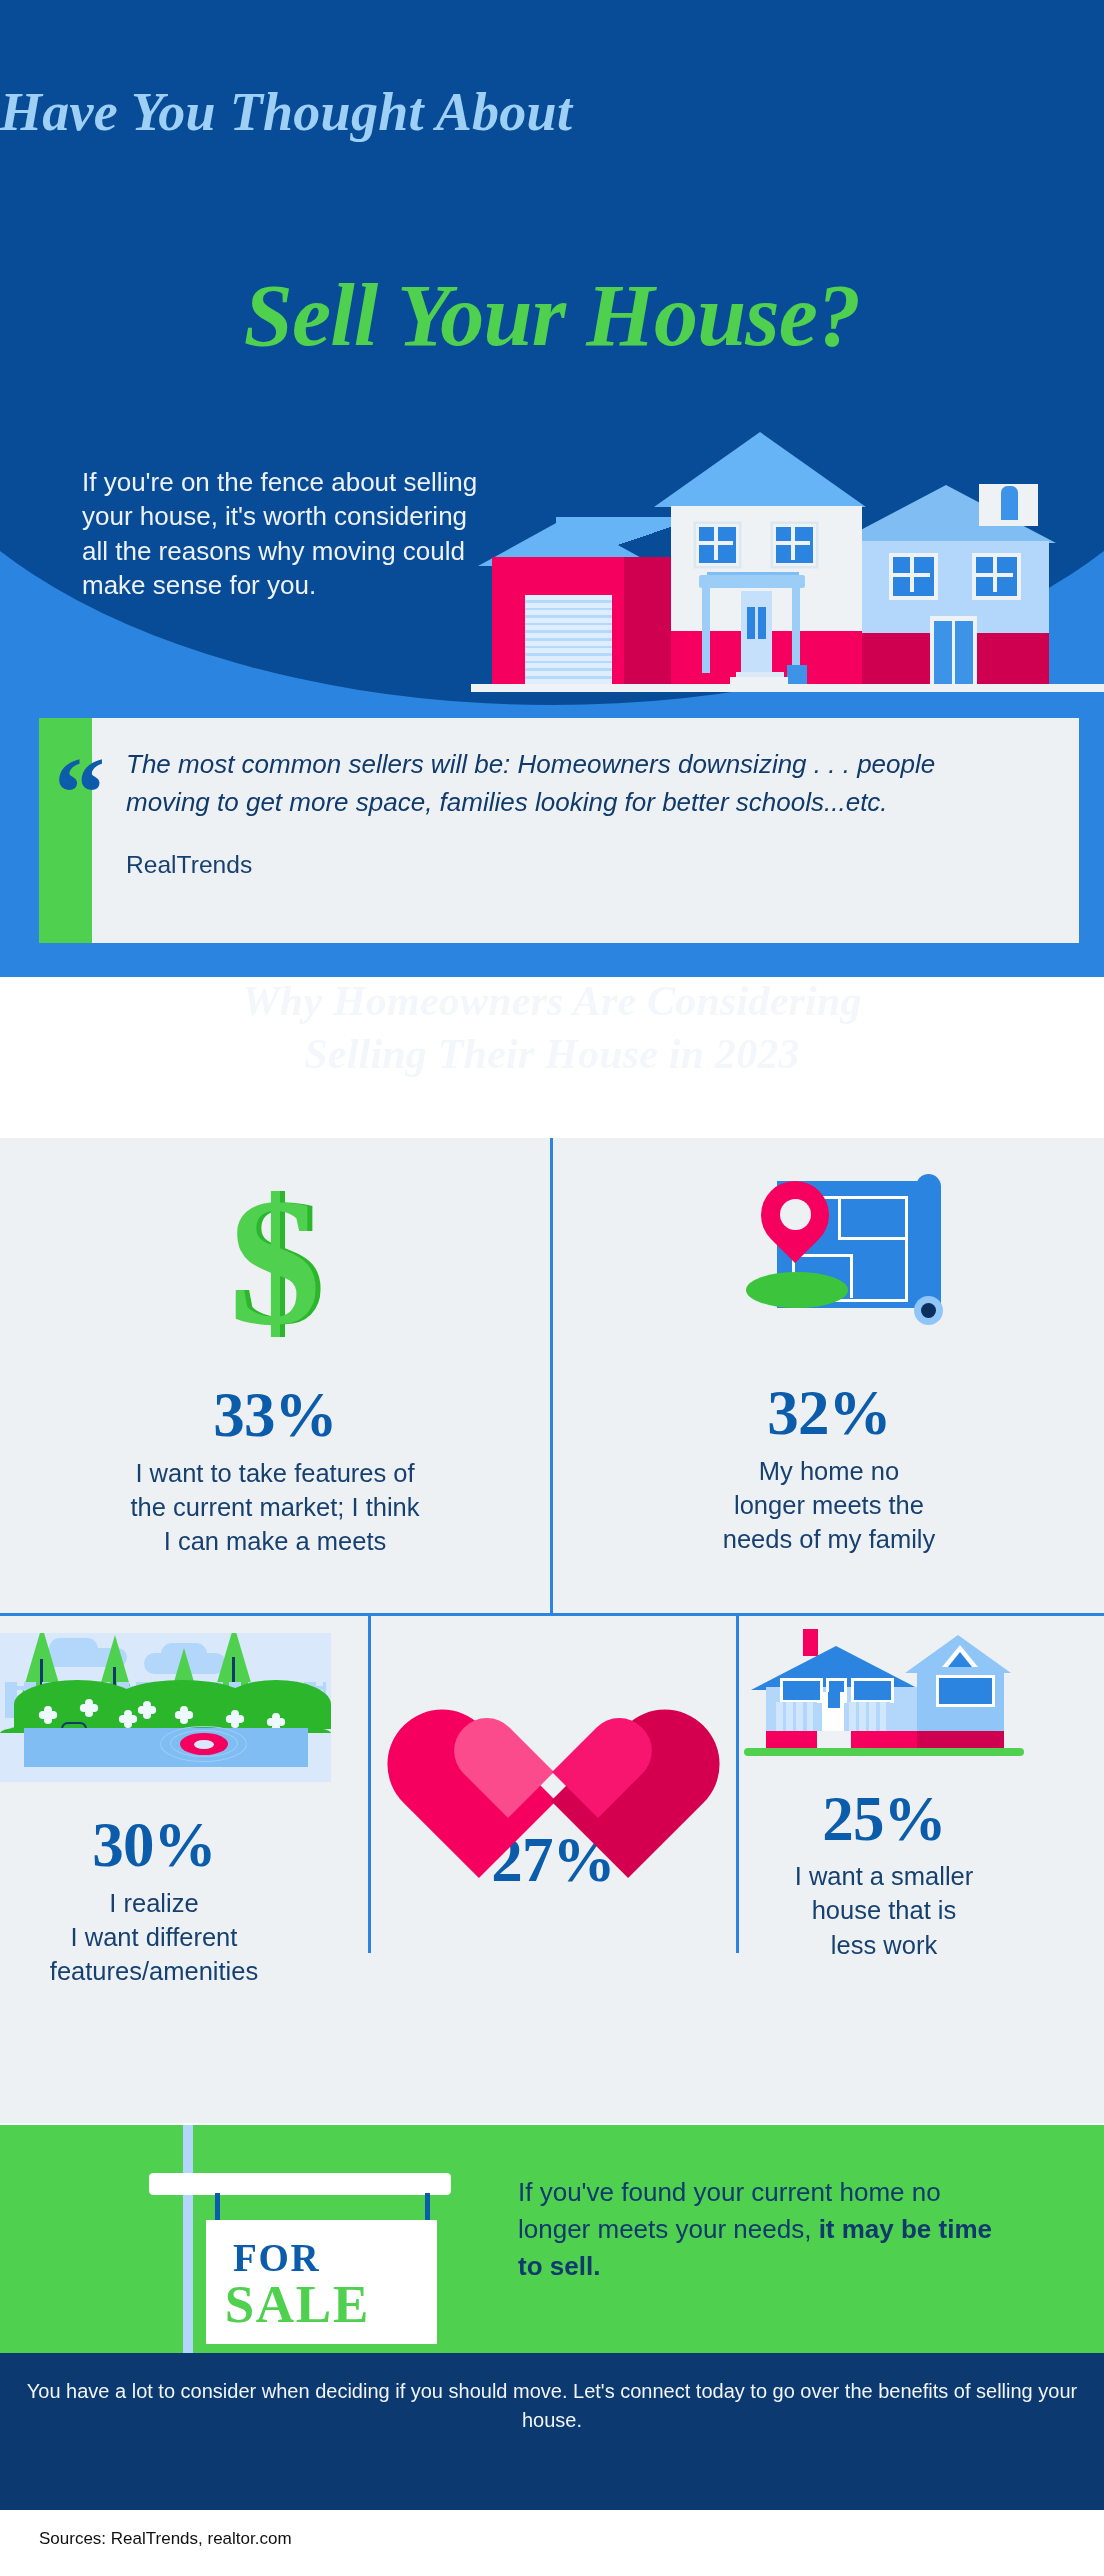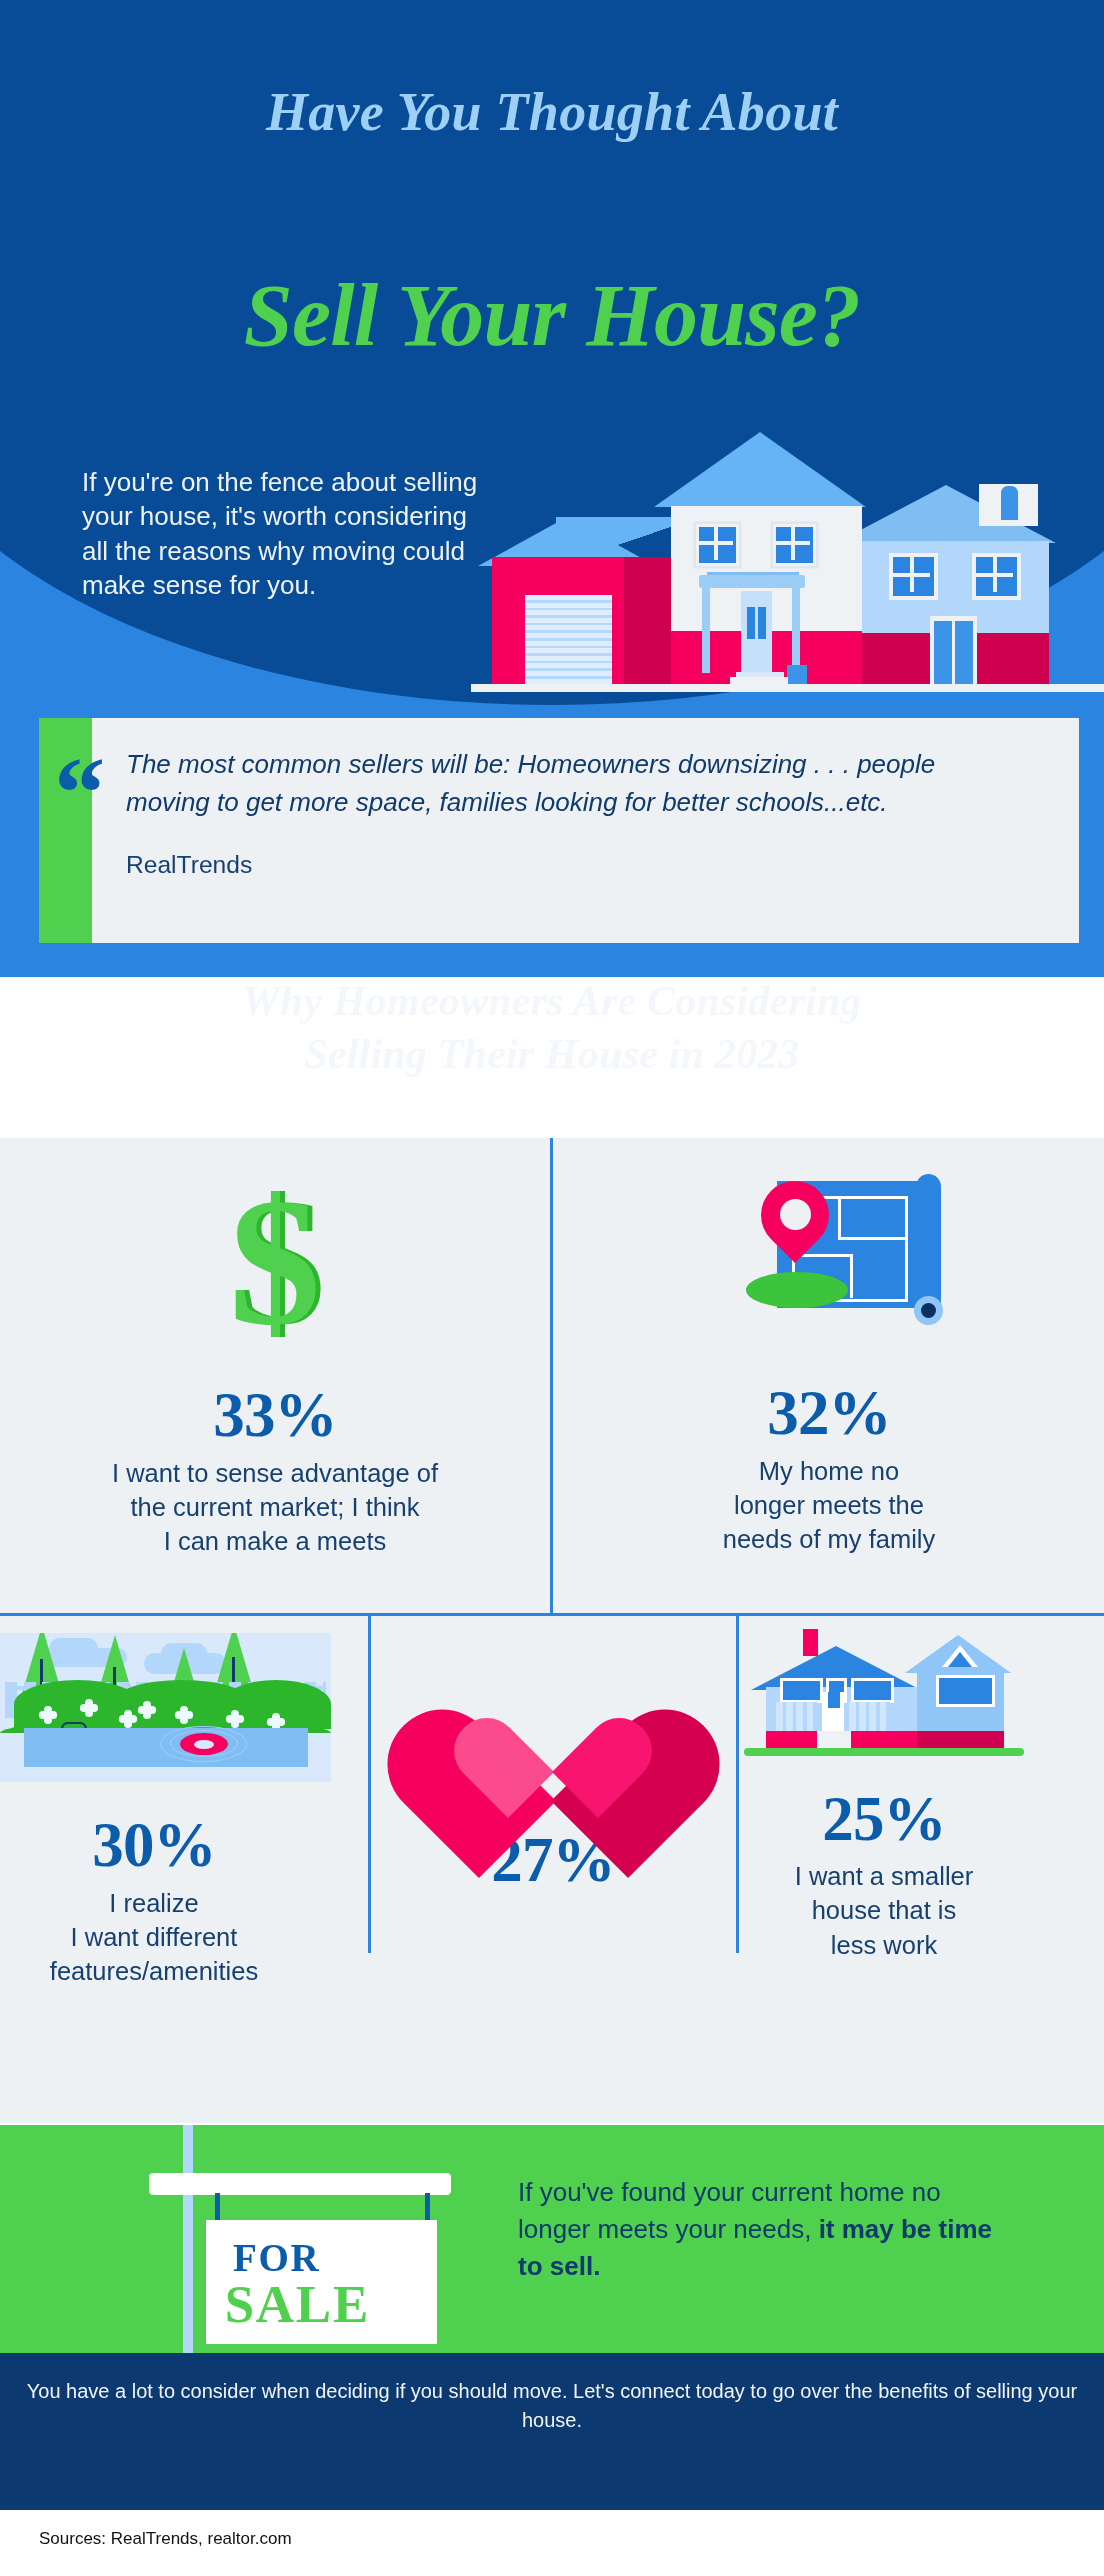--- a/index.html
+++ b/index.html
@@ -34,21 +34,20 @@
     width: 1342px;
     height: 1062px;
     background: #084c97;
     border-radius: 0 0 671px 671px / 0 0 357px 357px;
   }
   .hero-title {
     position: absolute;
     left: 0;
     top: 81px;
     width: 1104px;
-    text-align: center;
     font-family: "Liberation Serif", serif;
     font-style: italic;
     font-weight: bold;
     font-size: 54px;
     line-height: 1.18;
     color: #9ed0f5;
     letter-spacing: 0.3px;
   }
   .hero-title .ln { display: block; }
   .hero-title-accent {
@@ -425,21 +424,21 @@
 
     <div class="divider-v" style="left:368px; top:478px; height:337px;"></div>
     <div class="divider-v" style="left:736px; top:478px; height:337px;"></div>
 
     <div class="cell" style="left:0; top:0; width:550px;">
       <div class="icon-box" style="width:550px; height:246px; display:flex; align-items:center; justify-content:center;">
         <span class="dollar">$</span>
       </div>
       <div class="pct">33%</div>
       <div class="cap">
-        <div>I want to sense advantage of</div>
+        <div>I want to take features of</div>
         <div>the current market; I think</div>
         <div>I can make a meets</div>
       </div>
     </div>
 
     <div class="cell" style="left:554px; top:0; width:550px;text-align:center;">
       <div style="height:34px;"></div>
       <div class="bp-wrap">
         <div class="bp-sheet"></div>
         <div class="bp-roll"></div>

